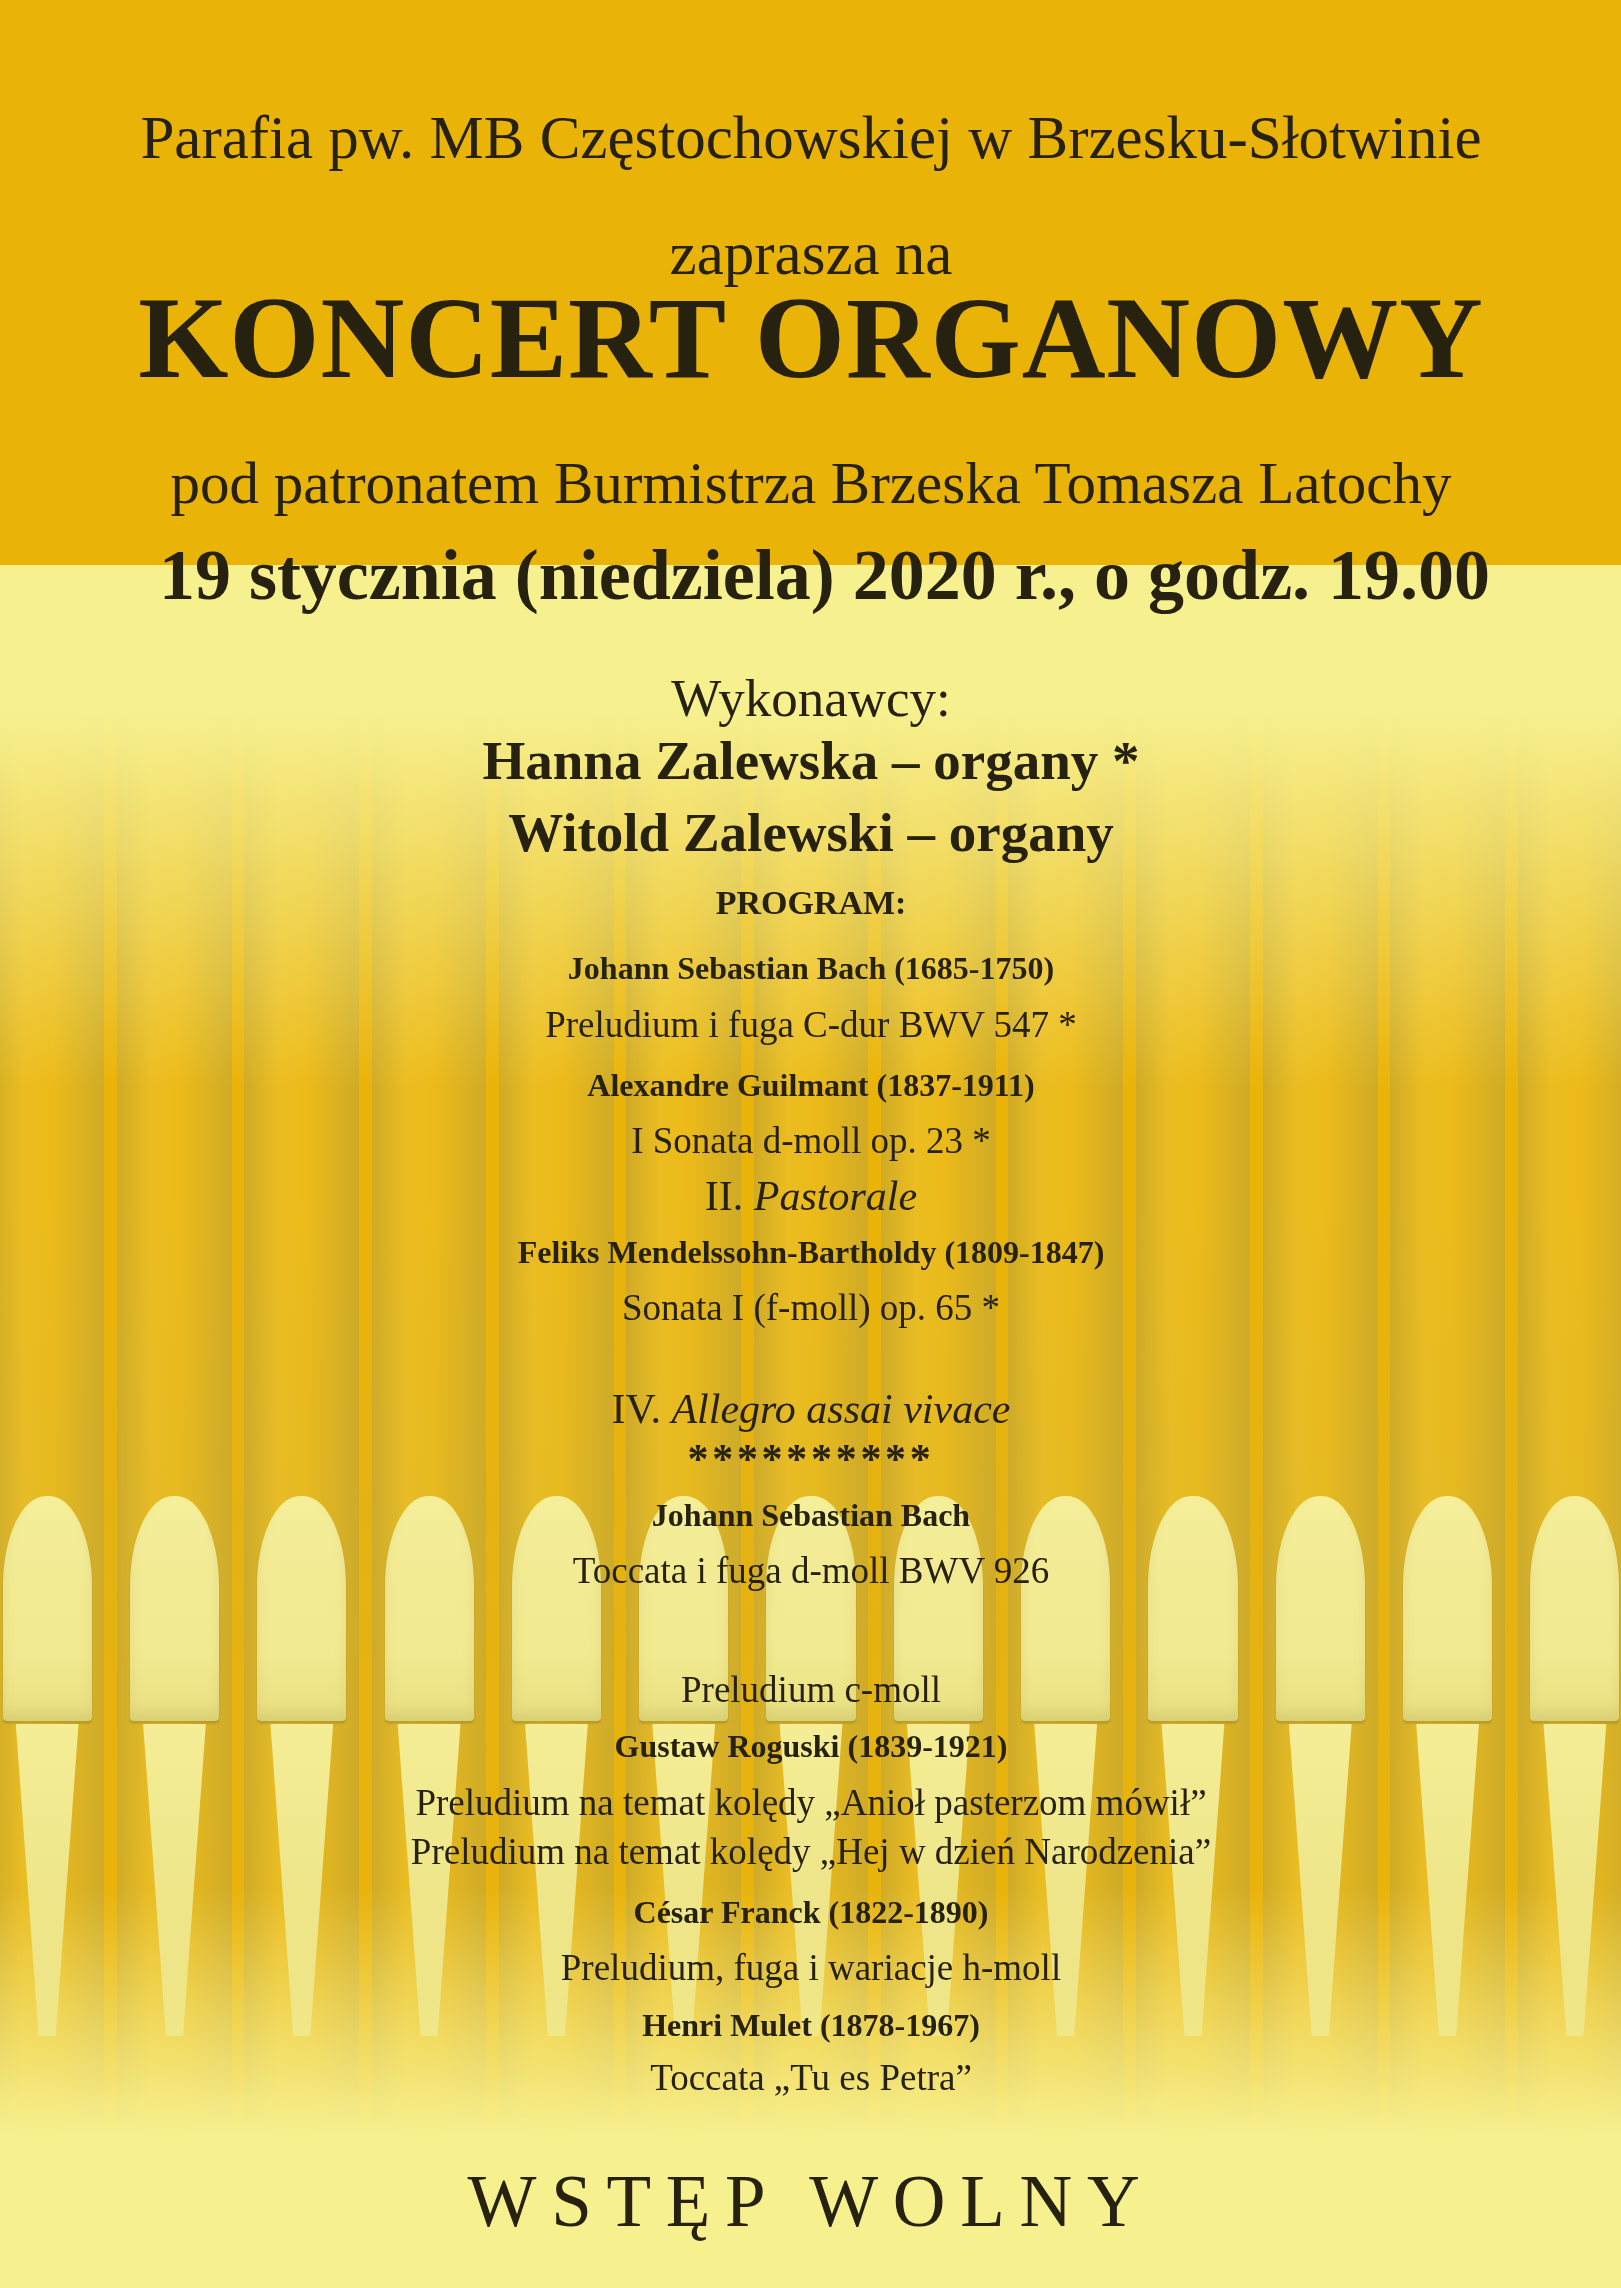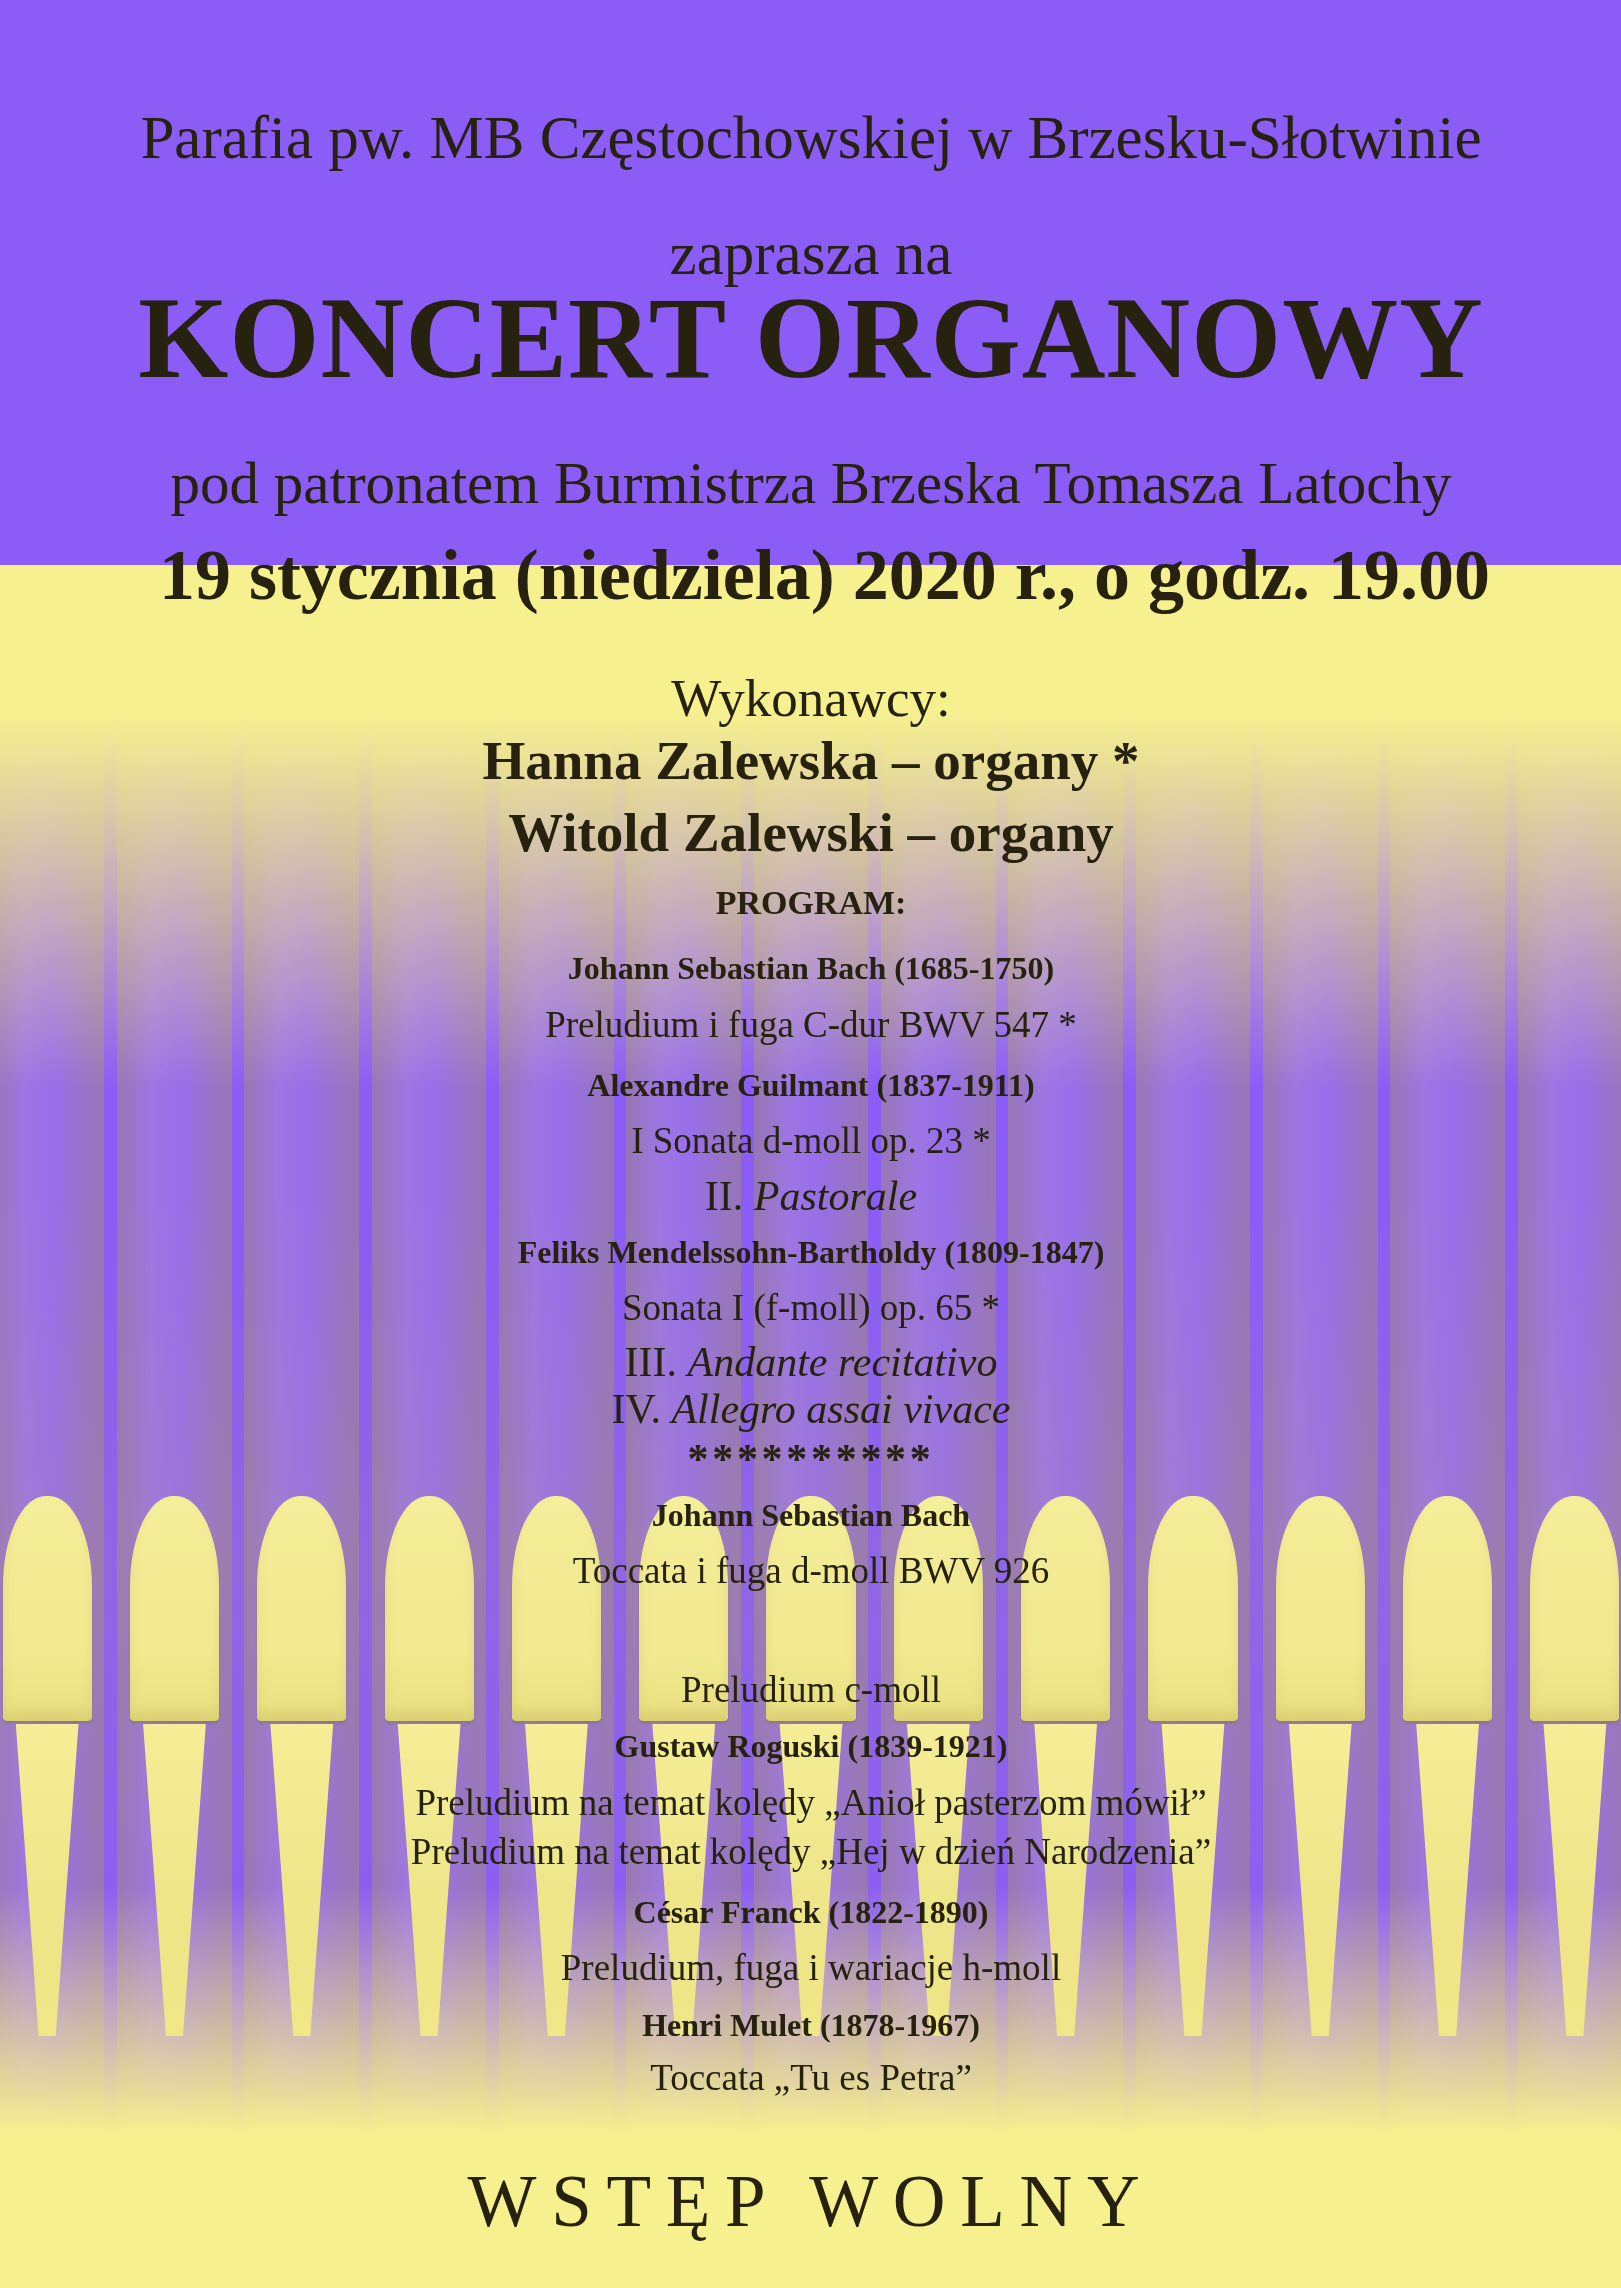--- a/index.html
+++ b/index.html
@@ -1,19 +1,19 @@
 <!DOCTYPE html>
 <html lang="pl" style="font-size:14.7px"><head>
 <meta charset="utf-8">
 <style>
   html,body{margin:0;padding:0;background:#f7f08f;}
   .poster{
     position:relative;
     width:1622px;height:2288px;
-    background:#8b5cf6;
+    background:#eab308;
     overflow:hidden;
     font-family:"Liberation Serif","DejaVu Serif",serif;
     color:#26220f;
   }
   
   .pipes{position:absolute;left:-16.5px;right:-16.5px;top:569px;height:1616px;display:flex;}
   .pipe{position:relative;flex:1;}
   .pipe::before{ 
     content:"";position:absolute;top:0;bottom:0;left:5%;right:5%;
     background:linear-gradient(90deg,
@@ -131,21 +131,20 @@
 
   <div class="line l-comp" style="top:950px">Johann Sebastian Bach (1685-1750)</div>
   <div class="line l-piece" style="top:1004px">Preludium i fuga C-dur BWV 547 *</div>
 
   <div class="line l-comp" style="top:1067px">Alexandre Guilmant (1837-1911)</div>
   <div class="line l-piece" style="top:1120px">I Sonata d-moll op. 23 *</div>
   <div class="line l-mv" style="top:1172px"><span>II. </span><i>Pastorale</i></div>
 
   <div class="line l-comp" style="top:1234px">Feliks Mendelssohn-Bartholdy (1809-1847)</div>
   <div class="line l-piece" style="top:1287px">Sonata I (f-moll) op. 65 *</div>
-  <div class="line l-mv" style="top:1338px"><span>III. </span><i>Andante recitativo</i></div>
   <div class="line l-mv" style="top:1385px"><span>IV. </span><i>Allegro assai vivace</i></div>
 
   <div class="line l-div" style="top:1435px">**********</div>
 
   <div class="line l-comp" style="top:1497px">Johann Sebastian Bach</div>
   <div class="line l-piece" style="top:1550px">Toccata i fuga d-moll BWV 926</div>
 
   <div class="line l-piece" style="top:1669px">Preludium c-moll</div>
 
   <div class="line l-comp" style="top:1728px">Gustaw Roguski (1839-1921)</div>

